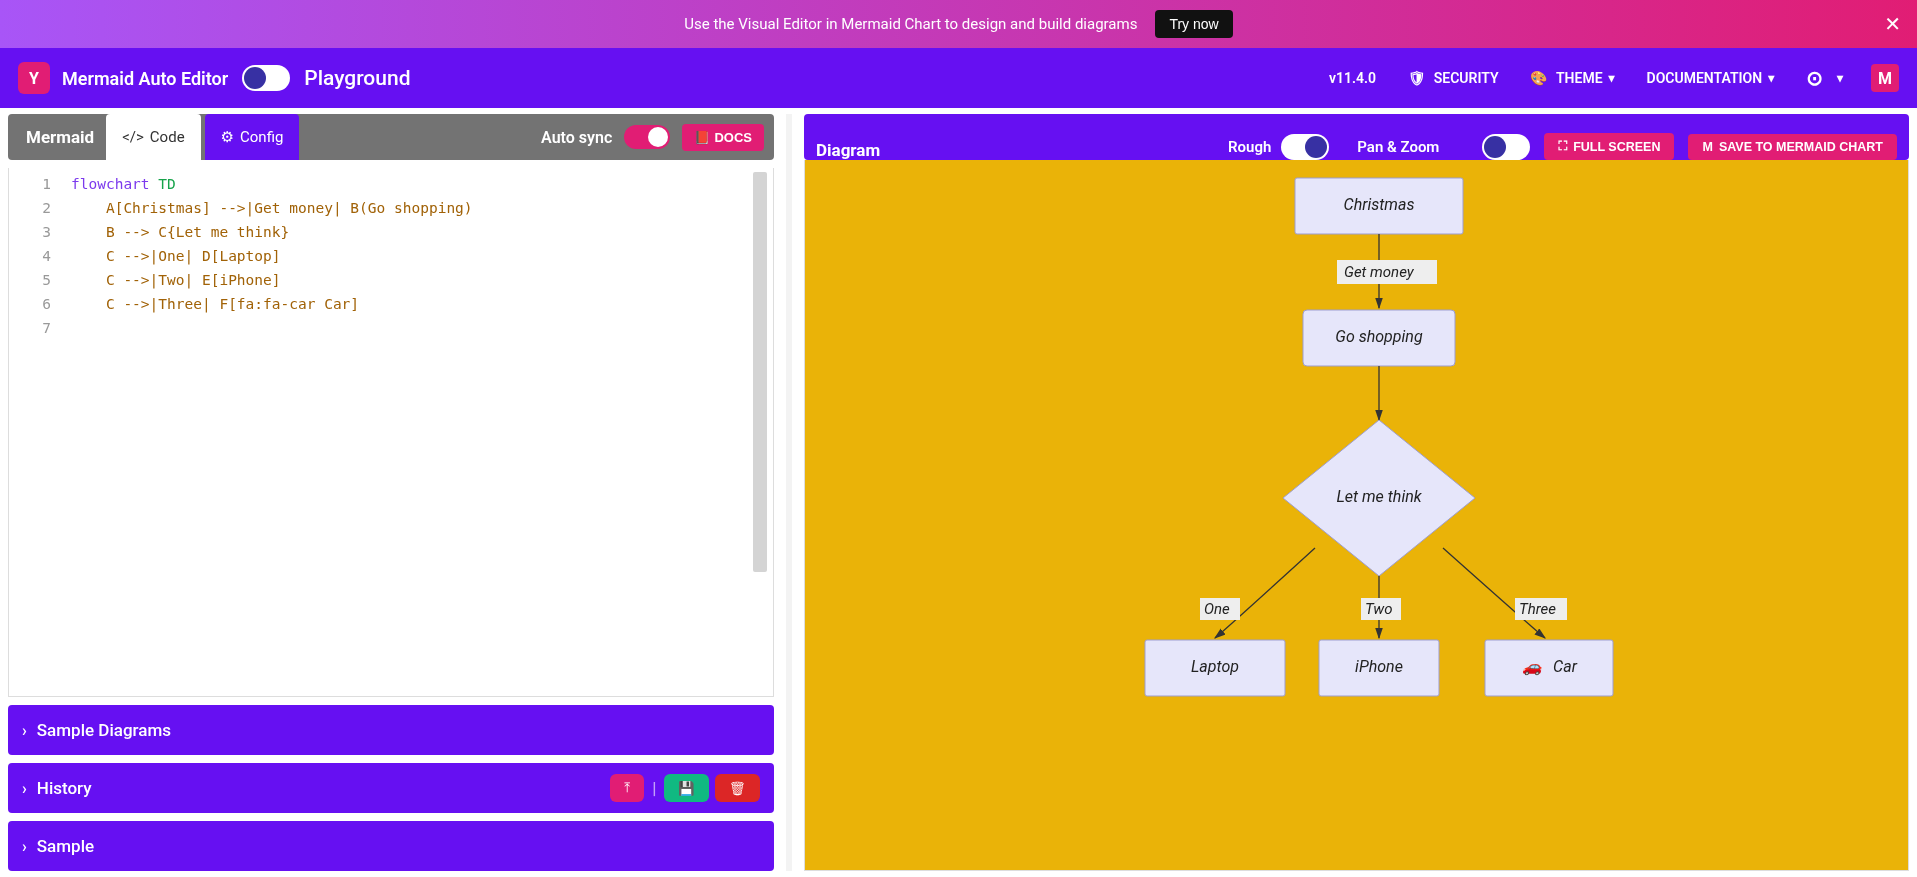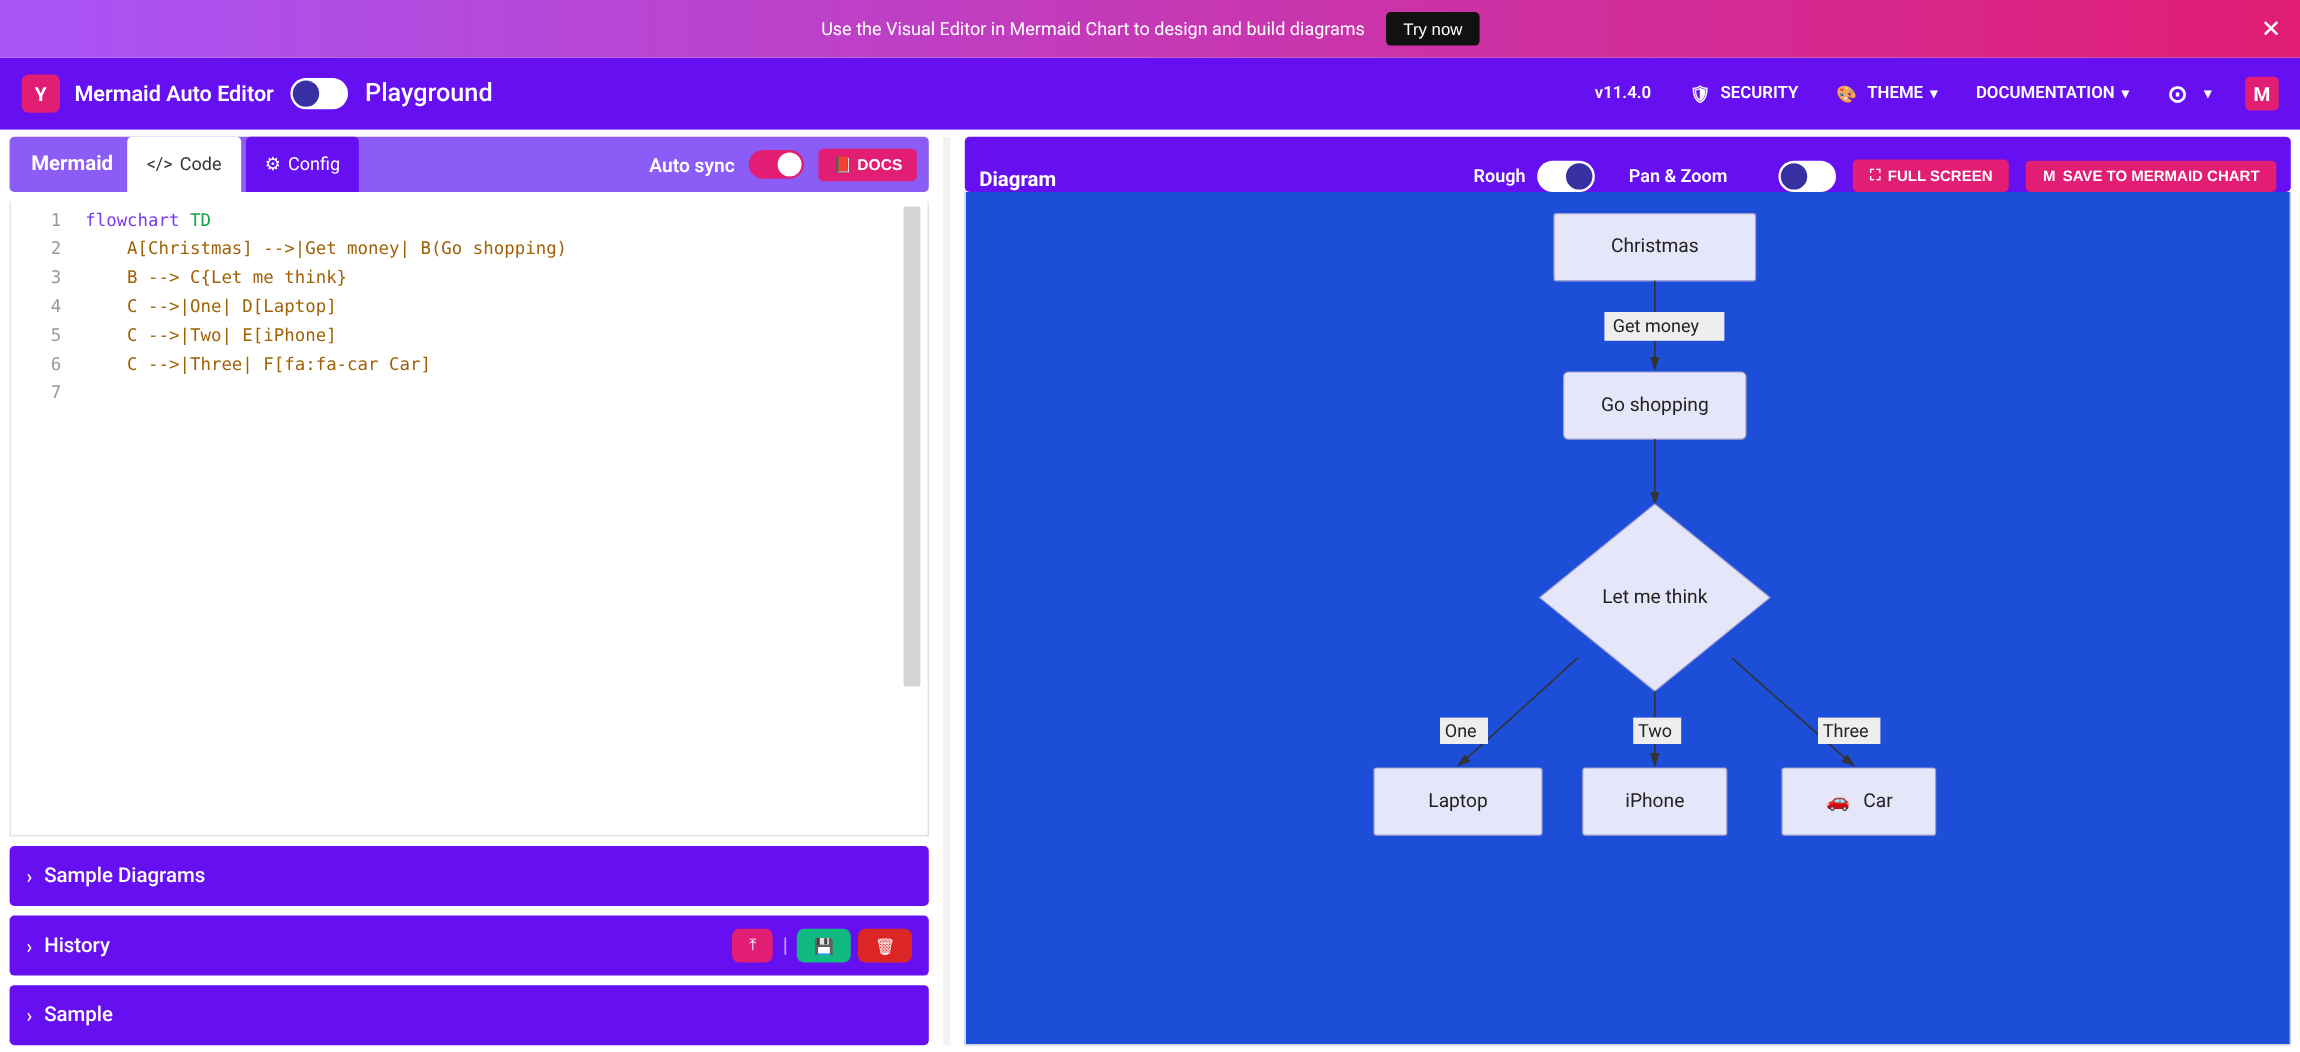--- a/index.html
+++ b/index.html
@@ -18,21 +18,21 @@
 .spacer { flex: 1; }
 .navitem { display: flex; align-items: center; font-size: 14px; font-weight: 600; margin-left: 32px; cursor: pointer; }
 .navitem .ic { margin-right: 8px; }
 .chev { margin-left: 6px; font-size: 12px; }
 .logo-sq.small { width: 28px; height: 28px; border-radius: 4px; margin-left: 28px; margin-right: 0; }
 
 .app { display: flex; height: calc(877px - 48px - 60px); gap: 12px; padding: 6px 8px; }
 .left { width: 766px; display: flex; flex-direction: column; gap: 8px; }
 .right { flex: 1; display: flex; flex-direction: column; }
 
-.panel-head { height: 46px; background: #8b5cf6; border-radius: 4px; display: flex; align-items: center; padding: 0 10px; color: #fff; }
+.panel-head { height: 46px; background: #737373; border-radius: 4px; display: flex; align-items: center; padding: 0 10px; color: #fff; }
 .mermaid-tab { font-weight: 700; font-size: 17px; padding: 0 8px; }
 .tab { background: #fff; color: #333; height: 46px; display: flex; align-items: center; padding: 0 16px; font-size: 15px; border-radius: 4px 4px 0 0; margin-left: 4px; cursor: pointer; }
 .tab.inactive { background: #6610f2; color: #fff; }
 .tab .ic { margin-right: 6px; }
 .head-spacer { flex: 1; }
 .autosync { font-weight: 600; font-size: 16px; margin-right: 12px; }
 .sync-toggle { width: 46px; height: 24px; background: #e11d74; border-radius: 12px; position: relative; margin-right: 12px; cursor: pointer; }
 .sync-toggle .knob { width: 20px; height: 20px; background: #fff; border-radius: 50%; position: absolute; top: 2px; right: 2px; }
 .docs-btn { background: #e11d74; color: #fff; border: none; padding: 6px 12px; border-radius: 4px; font-size: 13px; font-weight: 700; cursor: pointer; display: flex; align-items: center; }
 .docs-btn .ic { margin-right: 4px; }
@@ -58,21 +58,21 @@
 
 .diagram-head { height: 46px; background: #6610f2; border-radius: 4px; display: flex; align-items: flex-end; padding: 0 12px; color: #fff; }
 .d-title { font-weight: 700; font-size: 17px; }
 .d-toggle-wrap { display: flex; align-items: center; margin-left: 24px; font-weight: 600; font-size: 15px; }
 .d-toggle { width: 48px; height: 26px; background: #fff; border-radius: 13px; position: relative; margin-left: 10px; cursor: pointer; }
 .d-toggle .knob { width: 22px; height: 22px; background: #3730a3; border-radius: 50%; position: absolute; top: 2px; left: 2px; }
 .d-toggle.right .knob { left: auto; right: 2px; }
 .pill-btn { background: #e11d74; color: #fff; border: none; padding: 6px 14px; border-radius: 4px; font-size: 12.5px; font-weight: 700; margin-left: 14px; cursor: pointer; display: flex; align-items: center; }
 .pill-btn .ic { margin-right: 6px; }
 
-.diagram-body { flex: 1; background: #1d4ed8; border: 1px solid #ddd; border-top: none; position: relative; }
+.diagram-body { flex: 1; background: #eab308; border: 1px solid #ddd; border-top: none; position: relative; font-style: italic; }
 .diagram-body svg { position: absolute; top: 0; left: 0; }
 .node-rect { fill: #e6e6fa; stroke: #9d9dcf; stroke-width: 1; rx: 2; }
 .node-round { fill: #e6e6fa; stroke: #9d9dcf; stroke-width: 1; rx: 4; }
 .node-diamond { fill: #e6e6fa; stroke: #9d9dcf; stroke-width: 1; }
 .edge { stroke: #333; stroke-width: 1.3; fill: none; marker-end: url(#arrow); }
 .edge-label { fill: #222; font-size: 15px; }
 .edge-label-bg { fill: #eee; }
 .node-text { fill: #222; font-size: 16px; text-anchor: middle; dominant-baseline: middle; }
 </style>
 </head>

